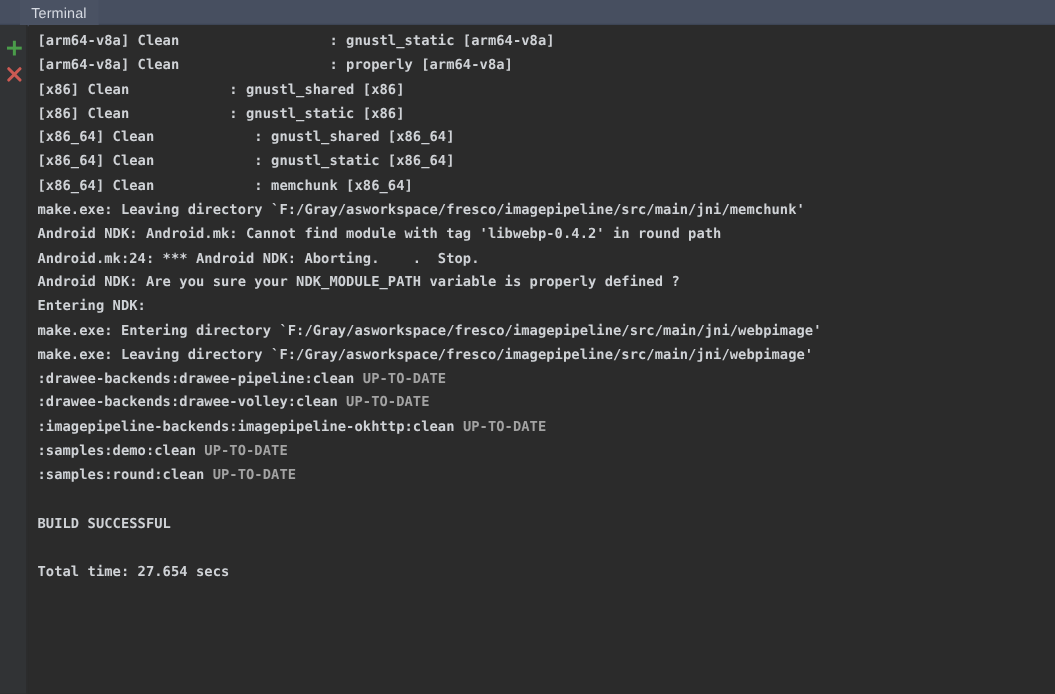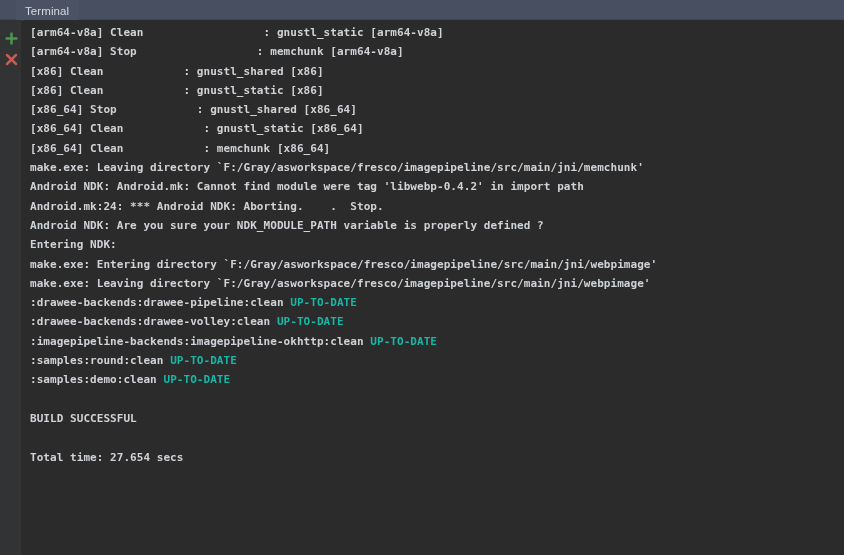--- a/index.html
+++ b/index.html
@@ -93,21 +93,21 @@
     height: 19.3px;
     line-height: 19.3px;
     font-size: 11px;
     color: #cfd2d6;
     white-space: pre;
     letter-spacing: .05px;
     font-weight: bold;
   }
   .line.blank { color: transparent; }
   .tok-green {
-    color: #14b8a6;
+    color: #a3a3a3;
   }
 
   
 </style>
 </head>
 <body>
 
 <div id="app">
 
   <div class="tabbar">
@@ -130,38 +130,38 @@
           <line x1="3" y1="3" x2="12" y2="12"></line>
           <line x1="12" y1="3" x2="3" y2="12"></line>
         </g>
       </svg>
     </span>
   </div>
 
   <div class="console">
     <div class="lines" id="console-lines">
         <div class="line"><span>[arm64-v8a] Clean                  : gnustl_static [arm64-v8a]</span></div>
-        <div class="line"><span>[arm64-v8a] Stop                  : memchunk [arm64-v8a]</span></div>
+        <div class="line"><span>[arm64-v8a] Clean                  : properly [arm64-v8a]</span></div>
         <div class="line"><span>[x86] Clean            : gnustl_shared [x86]</span></div>
         <div class="line"><span>[x86] Clean            : gnustl_static [x86]</span></div>
-        <div class="line"><span>[x86_64] Stop            : gnustl_shared [x86_64]</span></div>
+        <div class="line"><span>[x86_64] Clean            : gnustl_shared [x86_64]</span></div>
         <div class="line"><span>[x86_64] Clean            : gnustl_static [x86_64]</span></div>
         <div class="line"><span>[x86_64] Clean            : memchunk [x86_64]</span></div>
         <div class="line"><span>make.exe: Leaving directory `F:/Gray/asworkspace/fresco/imagepipeline/src/main/jni/memchunk'</span></div>
-        <div class="line"><span>Android NDK: Android.mk: Cannot find module were tag 'libwebp-0.4.2' in import path</span></div>
+        <div class="line"><span>Android NDK: Android.mk: Cannot find module with tag 'libwebp-0.4.2' in round path</span></div>
         <div class="line"><span>Android.mk:24: *** Android NDK: Aborting.    .  Stop.</span></div>
         <div class="line"><span>Android NDK: Are you sure your NDK_MODULE_PATH variable is properly defined ?</span></div>
         <div class="line"><span>Entering NDK:</span></div>
         <div class="line"><span>make.exe: Entering directory `F:/Gray/asworkspace/fresco/imagepipeline/src/main/jni/webpimage'</span></div>
         <div class="line"><span>make.exe: Leaving directory `F:/Gray/asworkspace/fresco/imagepipeline/src/main/jni/webpimage'</span></div>
         <div class="line"><span>:drawee-backends:drawee-pipeline:clean </span><span class="tok-green">UP-TO-DATE</span></div>
         <div class="line"><span>:drawee-backends:drawee-volley:clean </span><span class="tok-green">UP-TO-DATE</span></div>
         <div class="line"><span>:imagepipeline-backends:imagepipeline-okhttp:clean </span><span class="tok-green">UP-TO-DATE</span></div>
+        <div class="line"><span>:samples:demo:clean </span><span class="tok-green">UP-TO-DATE</span></div>
         <div class="line"><span>:samples:round:clean </span><span class="tok-green">UP-TO-DATE</span></div>
-        <div class="line"><span>:samples:demo:clean </span><span class="tok-green">UP-TO-DATE</span></div>
         <div class="line blank"><span>&nbsp;</span></div>
         <div class="line"><span>BUILD SUCCESSFUL</span></div>
         <div class="line blank"><span>&nbsp;</span></div>
         <div class="line"><span>Total time: 27.654 secs</span></div>
       </div>
   </div>
 
 </div>
 
 </body></html>

